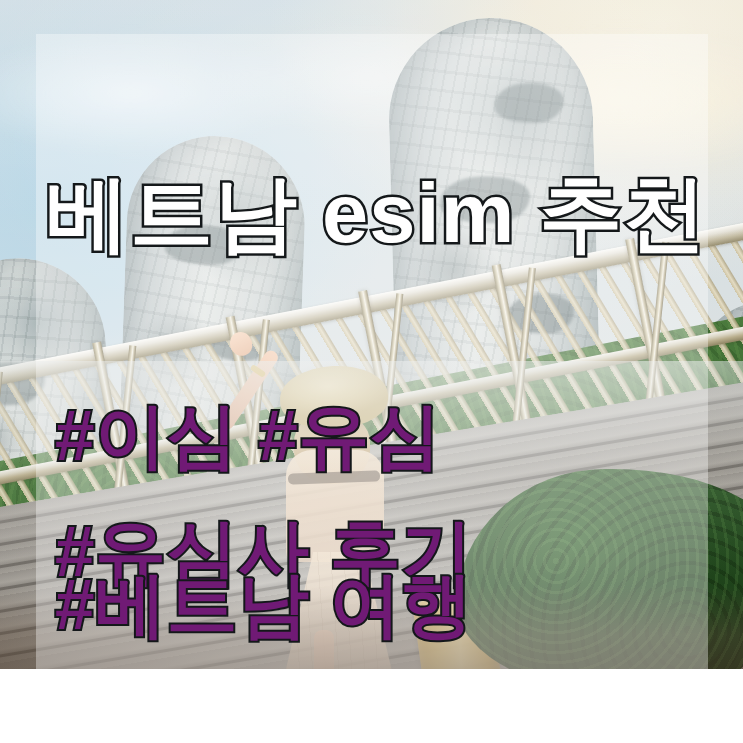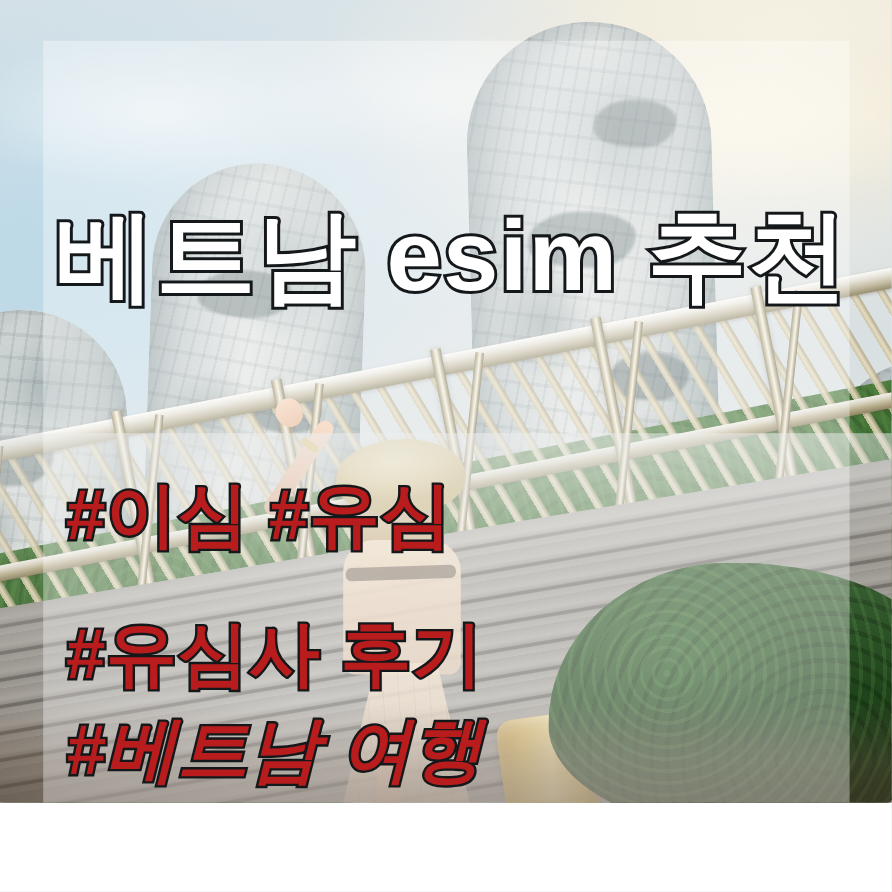--- a/index.html
+++ b/index.html
@@ -354,32 +354,32 @@
     letter-spacing: 1px;
     color: #ffffff;
     -webkit-text-stroke: 5px #14181a;
     paint-order: stroke fill;
     white-space: nowrap;
   }
 
   .tagline {
     position: absolute;
     left: 55px;
-    font-size: 59px;
+    font-size: 71px;
     line-height: 1.0;
     font-weight: 800;
     letter-spacing: 0.5px;
-    color: #b91c1c;
+    color: #701a75;
     -webkit-text-stroke: 4px #14181a;
     paint-order: stroke fill;
     white-space: nowrap;
   }
   .tagline.t1 { top: 400px; }
   .tagline.t2 { top: 500px; margin-top: 16px; }
-  .tagline.t3 { top: 596px; font-style: italic; }
+  .tagline.t3 { top: 569px; }
 
   .watermark {
     position: absolute;
     left: 0; right: 0;
     top: 694px;
     text-align: center;
     font-size: 27px;
     font-weight: 700;
     letter-spacing: 1px;
     color: #2b2b2b;

